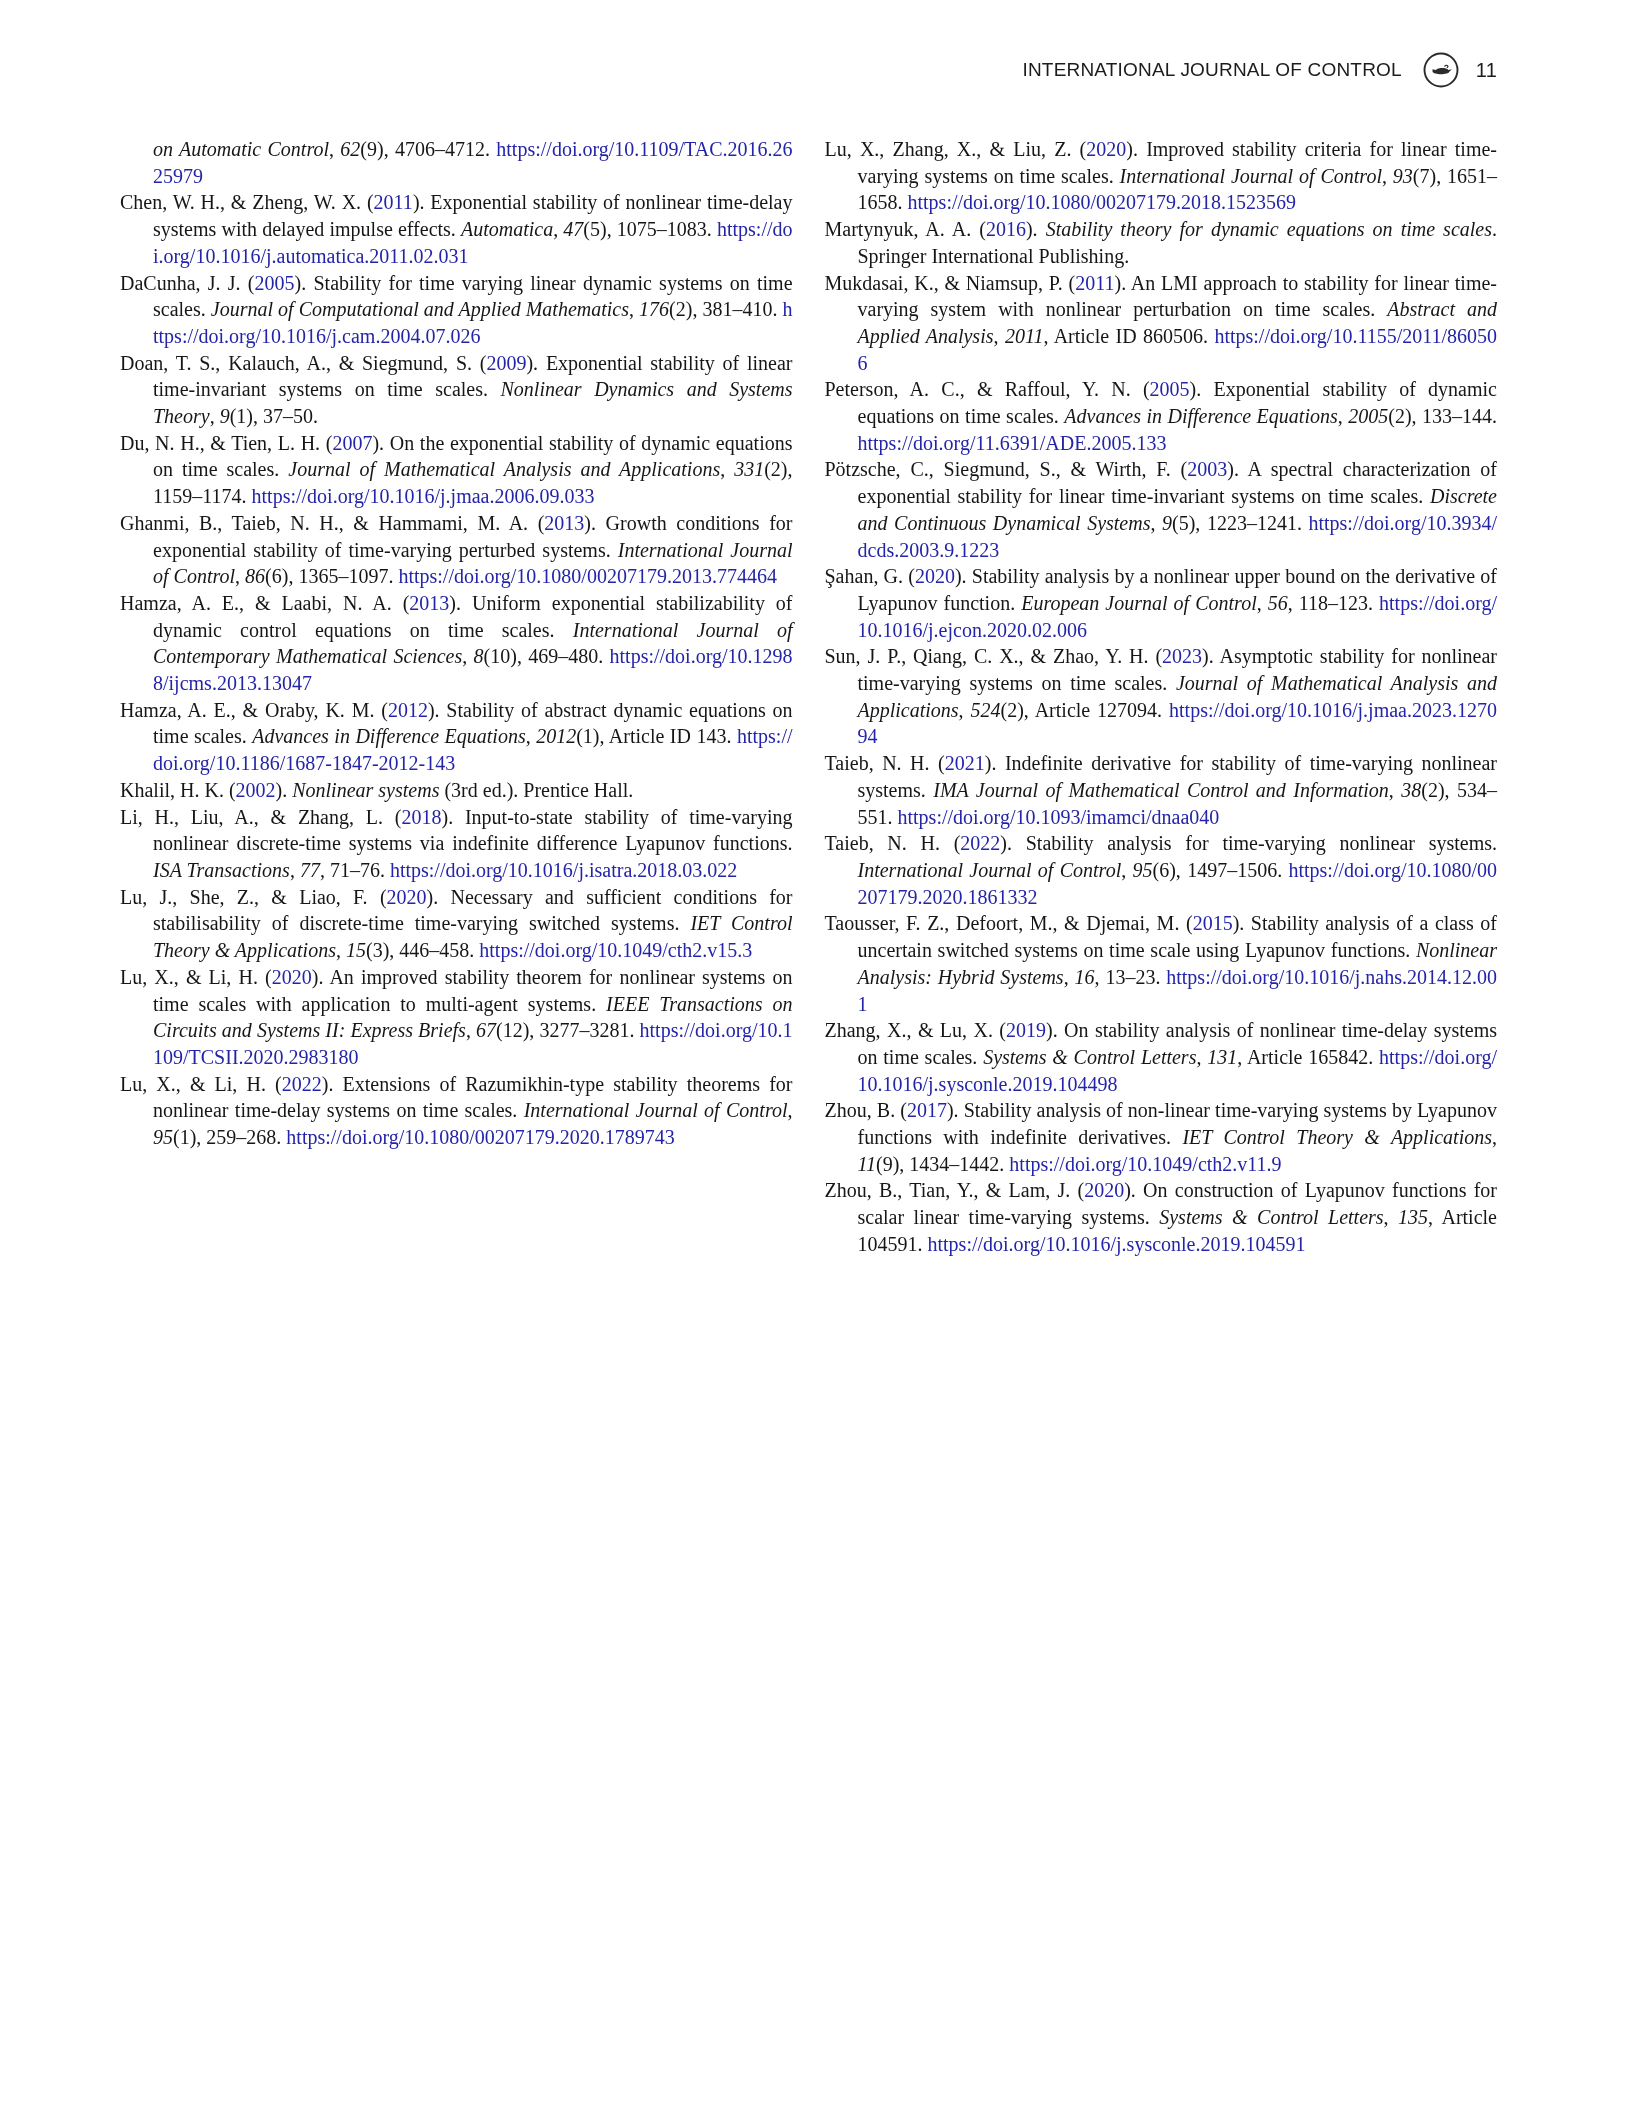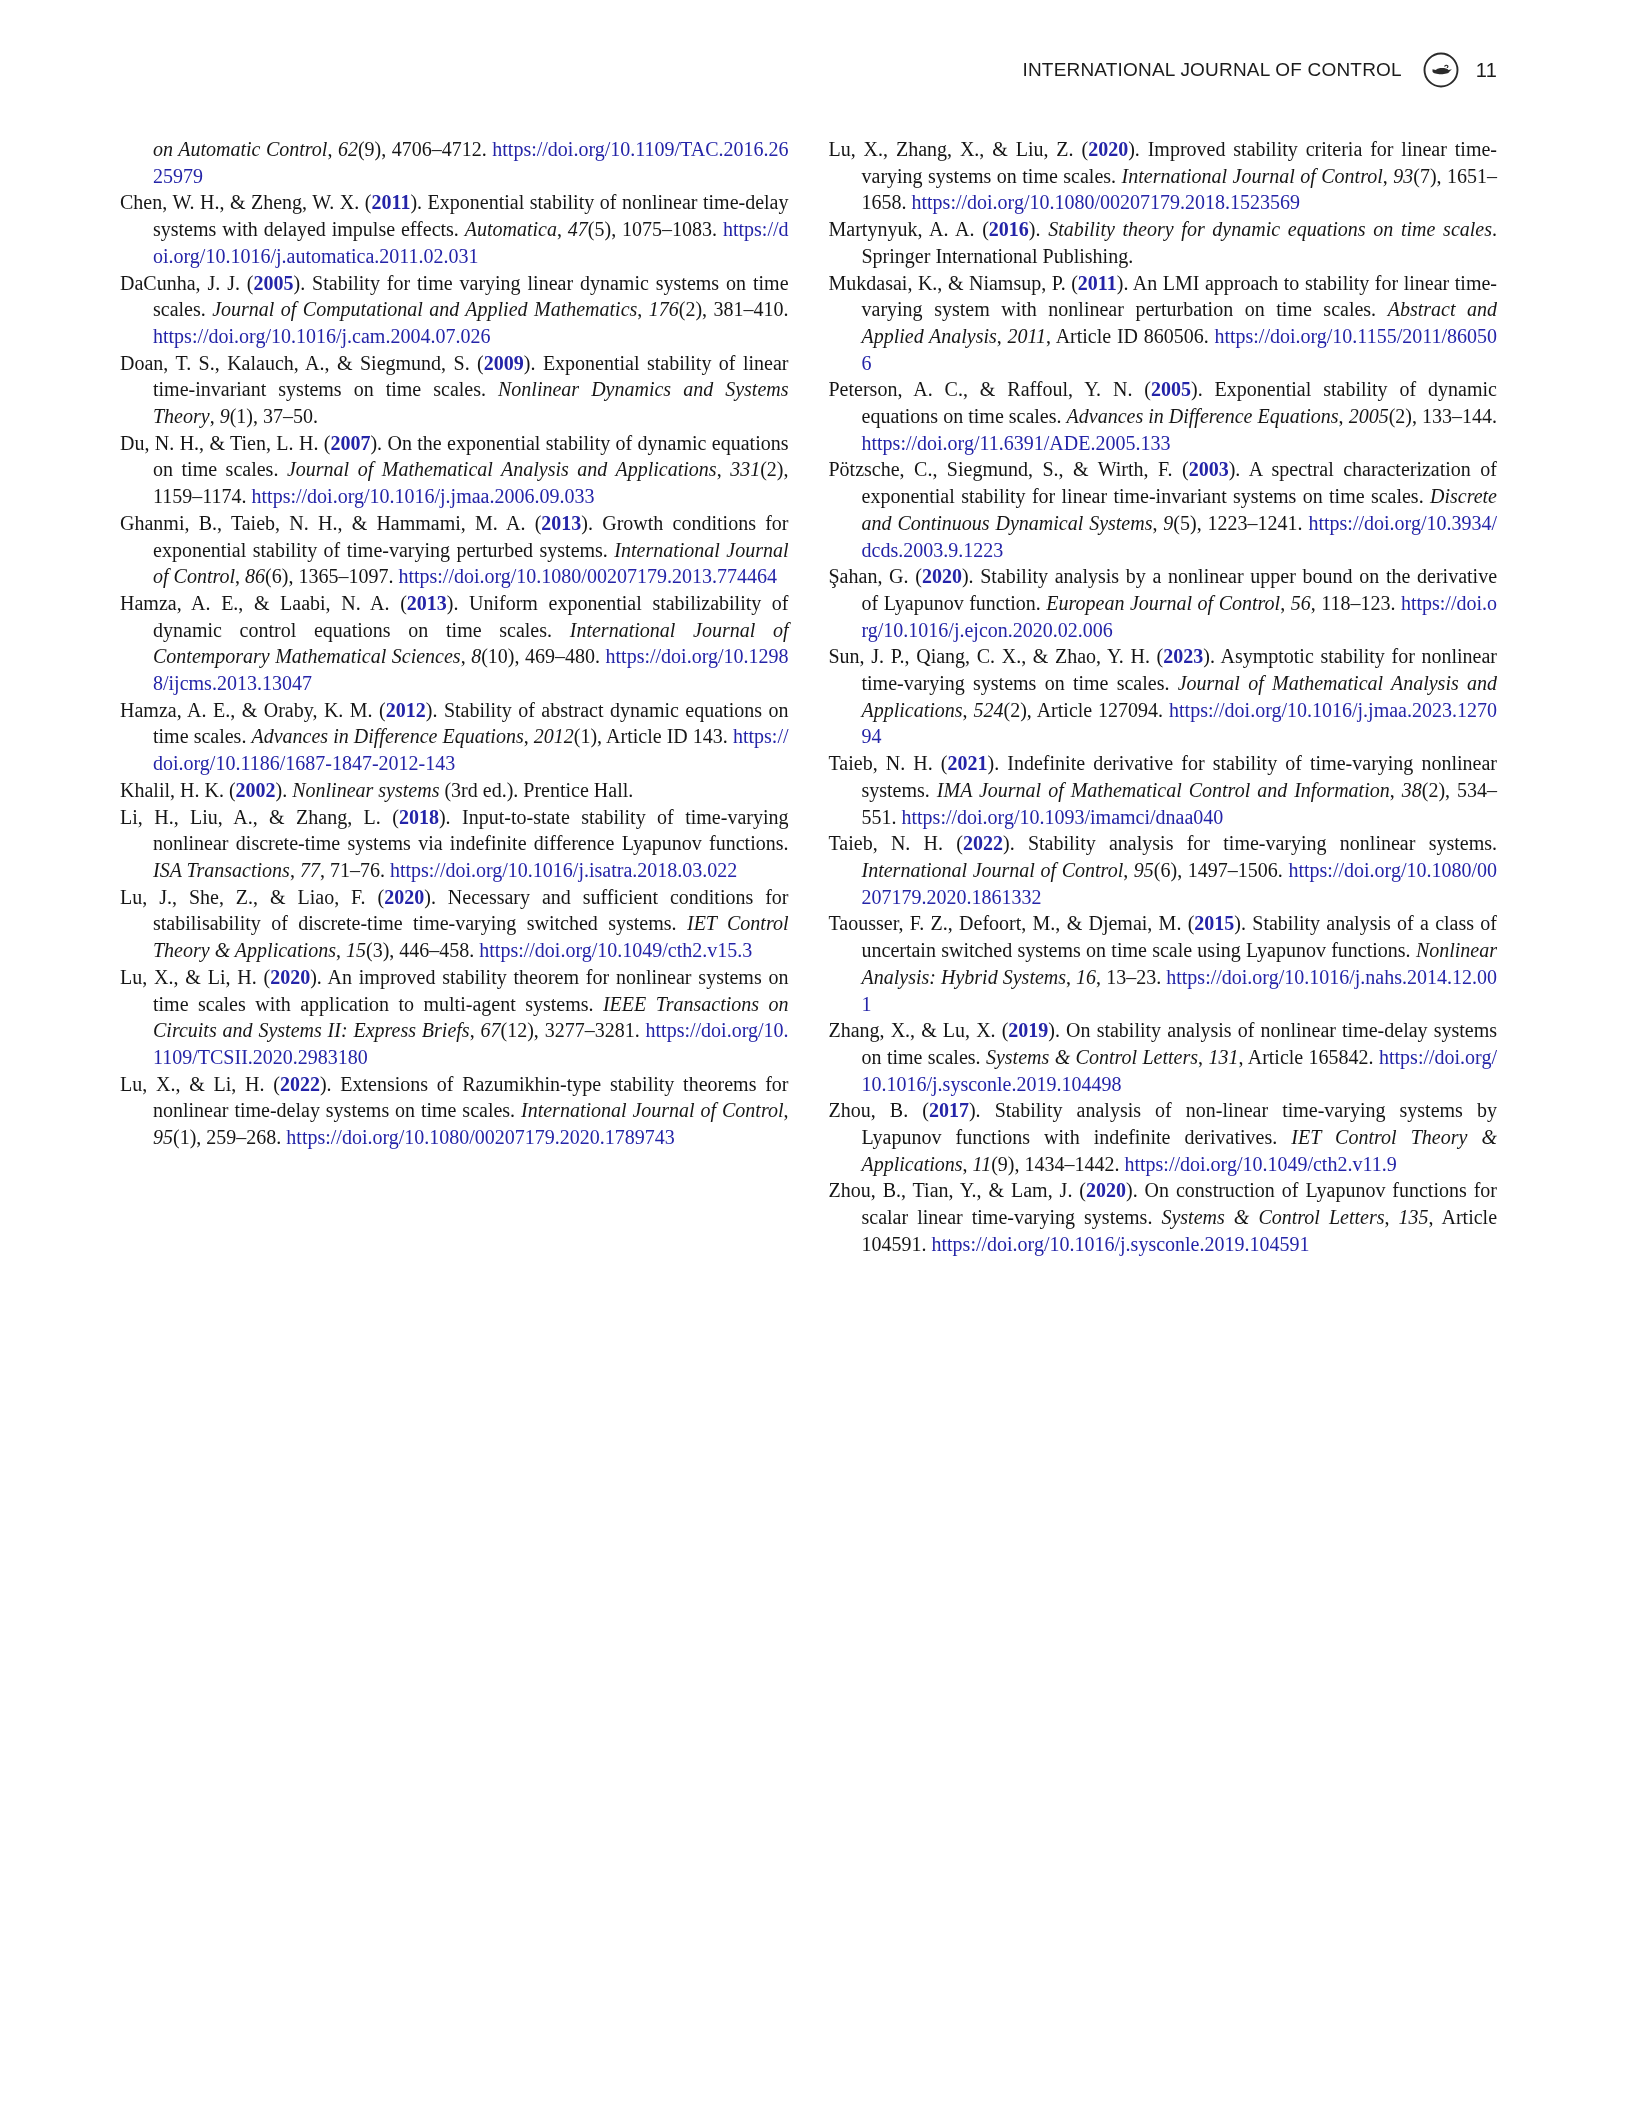--- a/index.html
+++ b/index.html
@@ -20,42 +20,41 @@
     color: #1c1c1c;
     height: 40px;
   }
   .journal-title { white-space: nowrap; }
   .logo-wrap { margin: 0 16px 0 20px; display: flex; align-items: center; }
   .page-num { font-size: 20px; }
   .columns {
     position: absolute;
     top: 136px; left: 120px; right: 128px;
     display: flex;
-    gap: 40px;
+    gap: 32px;
   }
   .col { flex: 1 1 0; min-width: 0; }
   p.ref {
     margin: 0;
     text-align: justify;
     font-size: 20px;
     line-height: 26.7px;
     padding-left: 33px;
     text-indent: -33px;
   }
   p.ref.continuation { text-indent: 0; }
   .it { font-style: italic; }
   a.lnk {
     color: var(--link-blue, #2424a8);
     text-decoration: none;
     word-break: break-all;
   }
   a.yr {
     color: var(--link-blue, #2424a8);
     text-decoration: none;
-    font-weight: bold;
   }
 </style>
 </head>
 <body>
 
 <div class="page-header">
   <span class="journal-title">INTERNATIONAL JOURNAL OF CONTROL</span>
   <span class="logo-wrap">
     <svg width="38" height="38" viewBox="0 0 38 38" aria-hidden="true">
       <circle cx="19" cy="19" r="16.5" fill="none" stroke="#2b2b2b" stroke-width="1.9"></circle>

